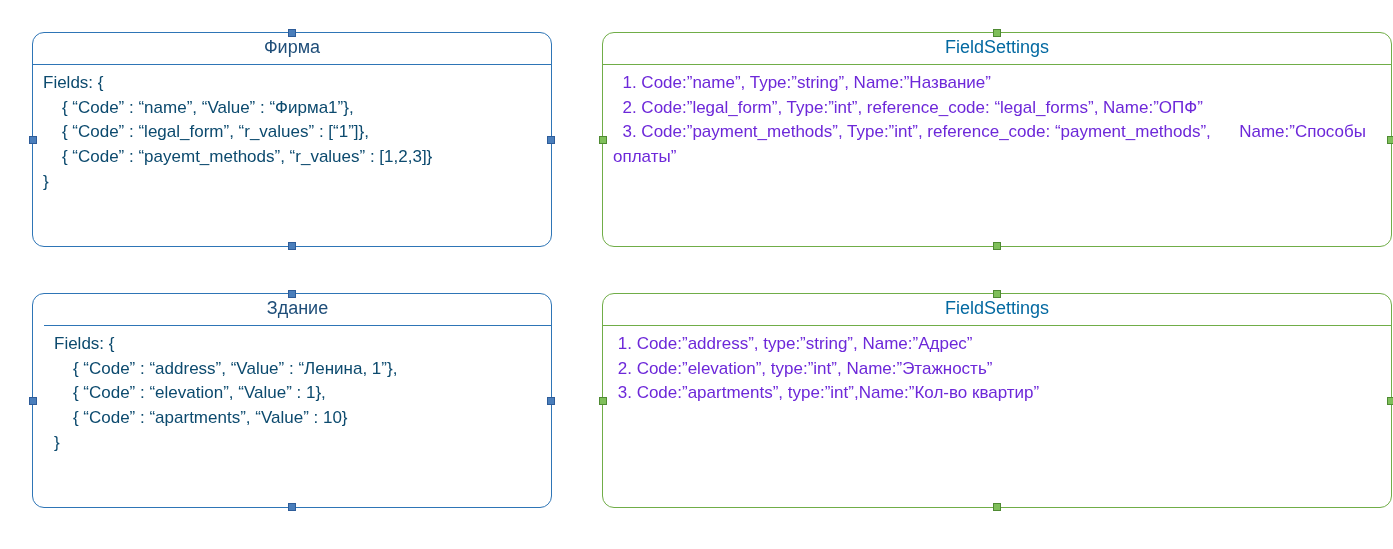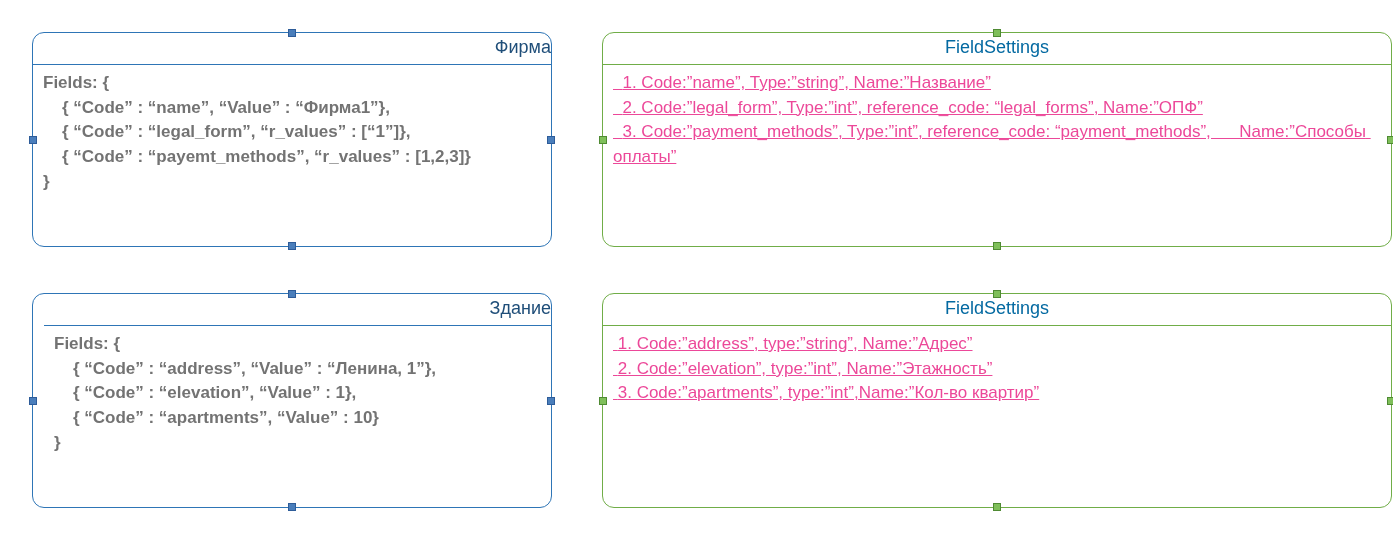--- a/index.html
+++ b/index.html
@@ -22,30 +22,30 @@
     background: #fff;
   }
   .box.blue { border-color: #2e75b6; color: #1f4e79; }
   .box.green { border-color: #70ad47; color: #548235; }
   .box-title {
     text-align: center;
     padding: 4px 0 6px 0;
     border-bottom: 1.5px solid;
     font-size: 18px;
   }
-  .box.blue .box-title { border-color: #2e75b6; color: #1f4e79; text-align: right; }
+  .box.blue .box-title { border-color: #2e75b6; color: #1f4e79; }
   .box.green .box-title { border-color: #70ad47; color: #0369a1; }
   .box-body {
     padding: 6px 10px 8px 10px;
     white-space: pre-wrap;
     line-height: 1.45;
     font-size: 17px;
   }
-  .box.green .box-body { color: #ec4899; text-decoration: underline; }
-  .box.blue .box-body { color: #737373; font-weight: bold; }
+  .box.green .box-body { color: #6d28d9; }
+  .box.blue .box-body { color: #0c4a6e; }
 
   .handle {
     position: absolute;
     width: 6px;
     height: 6px;
     background: #4a7ebb;
     border: 1px solid #2e5c99;
     transform: translate(-50%, -50%);
   }
   .box.green .handle-group .handle { background: #7fbf5a; border-color: #4f8a33; }

